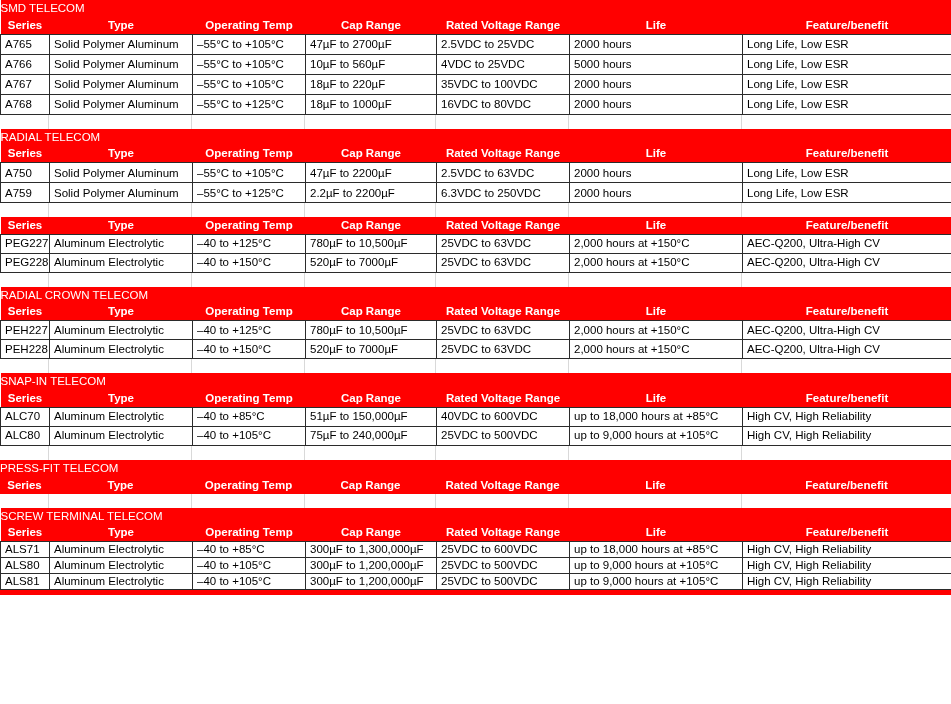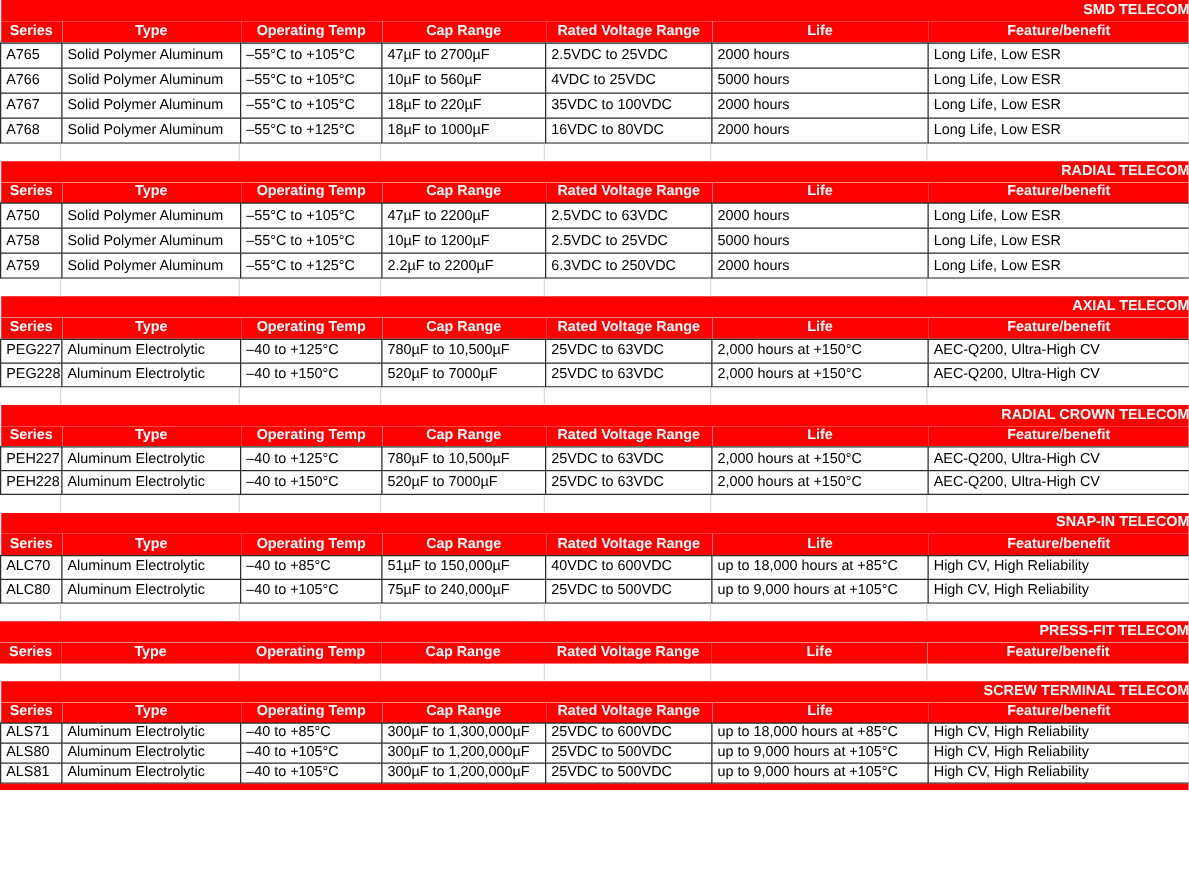--- a/index.html
+++ b/index.html
@@ -14,23 +14,23 @@
   table.spec-table {
     border-collapse: collapse;
     table-layout: fixed;
     width: 951px;
   }
   td { overflow: hidden; white-space: nowrap; box-sizing: border-box; }
   
   tr.title-row td {
     background: #ff0000;
     color: #ffffff;
-    font-weight: bold;
+    font-weight: normal;
     font-size: 11.5px;
-    text-align: right;
+    text-align: left;
     height: 17px;
     line-height: 15px;
     border: none;
     padding: 0;
   }
   tr.header-row td {
     background: #ff0000;
     color: #ffffff;
     font-weight: bold;
     font-size: 11.5px;
@@ -172,29 +172,20 @@
           <tr class="data-row rh20">
             <td>A750</td>
             <td>Solid Polymer Aluminum</td>
             <td>–55°C to +105°C</td>
             <td>47µF to 2200µF</td>
             <td>2.5VDC to 63VDC</td>
             <td>2000 hours</td>
             <td>Long Life, Low ESR</td>
           </tr>
           <tr class="data-row rh20">
-            <td>A758</td>
-            <td>Solid Polymer Aluminum</td>
-            <td>–55°C to +105°C</td>
-            <td>10µF to 1200µF</td>
-            <td>2.5VDC to 25VDC</td>
-            <td>5000 hours</td>
-            <td>Long Life, Low ESR</td>
-          </tr>
-          <tr class="data-row rh20">
             <td>A759</td>
             <td>Solid Polymer Aluminum</td>
             <td>–55°C to +125°C</td>
             <td>2.2µF to 2200µF</td>
             <td>6.3VDC to 250VDC</td>
             <td>2000 hours</td>
             <td>Long Life, Low ESR</td>
           </tr>
         </tbody>
       </table>
@@ -211,23 +202,20 @@
         <colgroup>
           <col style="width: 49px;">
           <col style="width: 143px;">
           <col style="width: 113px;">
           <col style="width: 131px;">
           <col style="width: 133px;">
           <col style="width: 173px;">
           <col style="width: 209px;">
         </colgroup>
         <tbody>
-          <tr class="title-row">
-            <td colspan="7">AXIAL TELECOM</td>
-          </tr>
           <tr class="header-row">
             <td>Series</td>
             <td>Type</td>
             <td>Operating Temp</td>
             <td>Cap Range</td>
             <td>Rated Voltage Range</td>
             <td>Life</td>
             <td>Feature/benefit</td>
           </tr>
           <tr class="data-row rh19">

